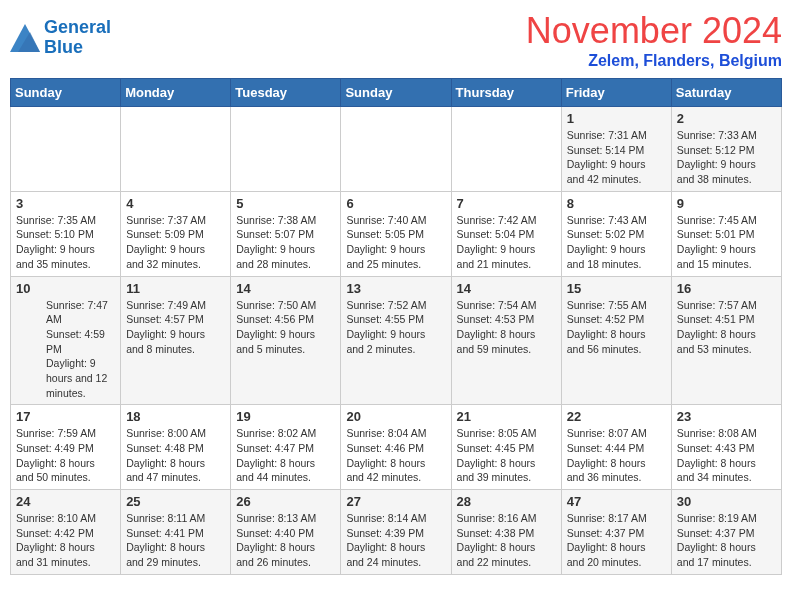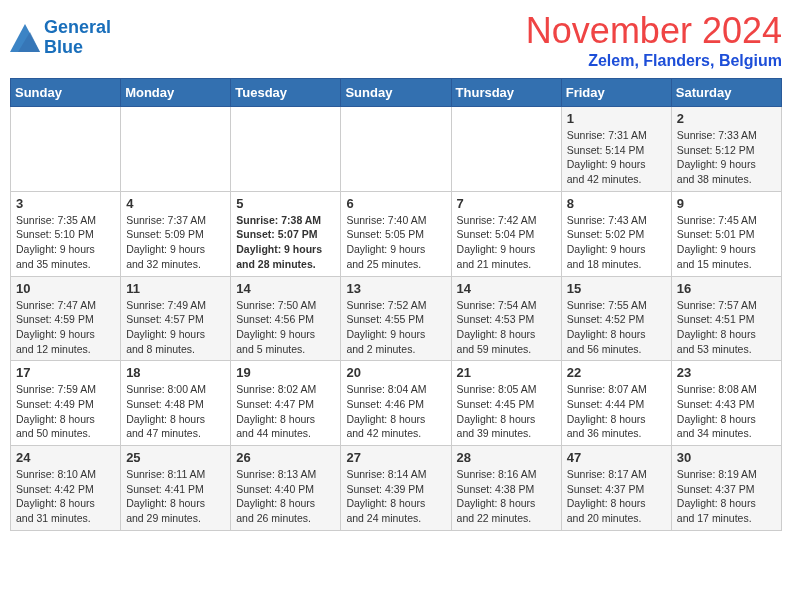--- a/index.html
+++ b/index.html
@@ -153,21 +153,21 @@
 Daylight: 9 hours and 35 minutes.</div>
         </td>
         <td>
           <span class="day-num">4</span>
           <div class="day-info" style="white-space: pre-line;">Sunrise: 7:37 AM
 Sunset: 5:09 PM
 Daylight: 9 hours and 32 minutes.</div>
         </td>
         <td>
           <span class="day-num">5</span>
-          <div class="day-info" style="white-space: pre-line; font-weight: bold;">Sunrise: 7:38 AM
+          <div class="day-info" style="white-space: pre-line;">Sunrise: 7:38 AM
 Sunset: 5:07 PM
 Daylight: 9 hours and 28 minutes.</div>
         </td>
         <td>
           <span class="day-num">6</span>
           <div class="day-info" style="white-space: pre-line;">Sunrise: 7:40 AM
 Sunset: 5:05 PM
 Daylight: 9 hours and 25 minutes.</div>
         </td>
         <td>
@@ -185,21 +185,21 @@
         <td>
           <span class="day-num">9</span>
           <div class="day-info" style="white-space: pre-line;">Sunrise: 7:45 AM
 Sunset: 5:01 PM
 Daylight: 9 hours and 15 minutes.</div>
         </td>
       </tr>
       <tr>
         <td>
           <span class="day-num">10</span>
-          <div class="day-info" style="white-space: pre-line;">Sunrise: 7:47 AM
+          <div class="day-info" style="white-space: pre-line; margin-left: 30px;">Sunrise: 7:47 AM
 Sunset: 4:59 PM
 Daylight: 9 hours and 12 minutes.</div>
         </td>
         <td>
           <span class="day-num">11</span>
           <div class="day-info" style="white-space: pre-line;">Sunrise: 7:49 AM
 Sunset: 4:57 PM
 Daylight: 9 hours and 8 minutes.</div>
         </td>
         <td>

